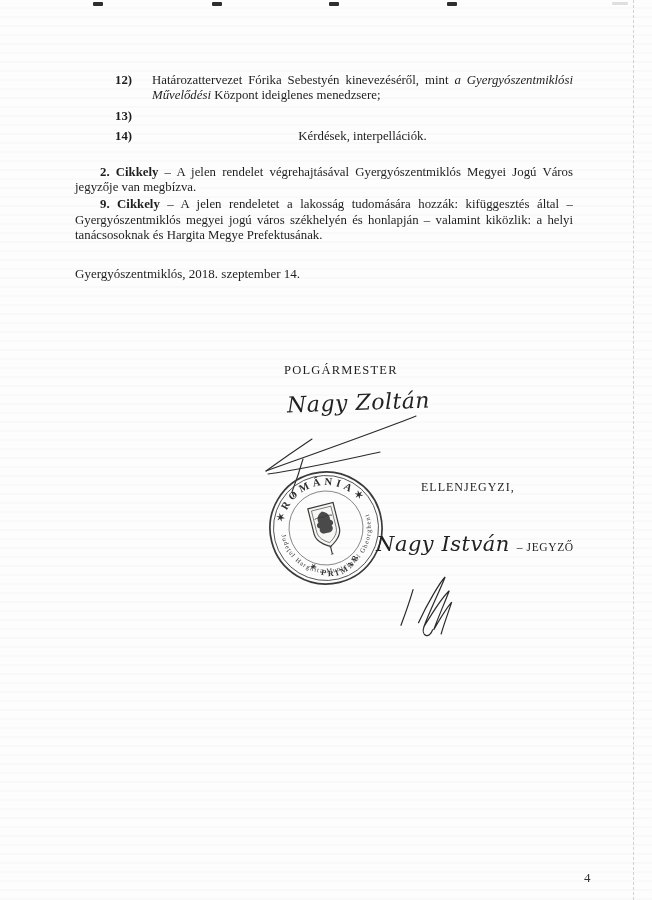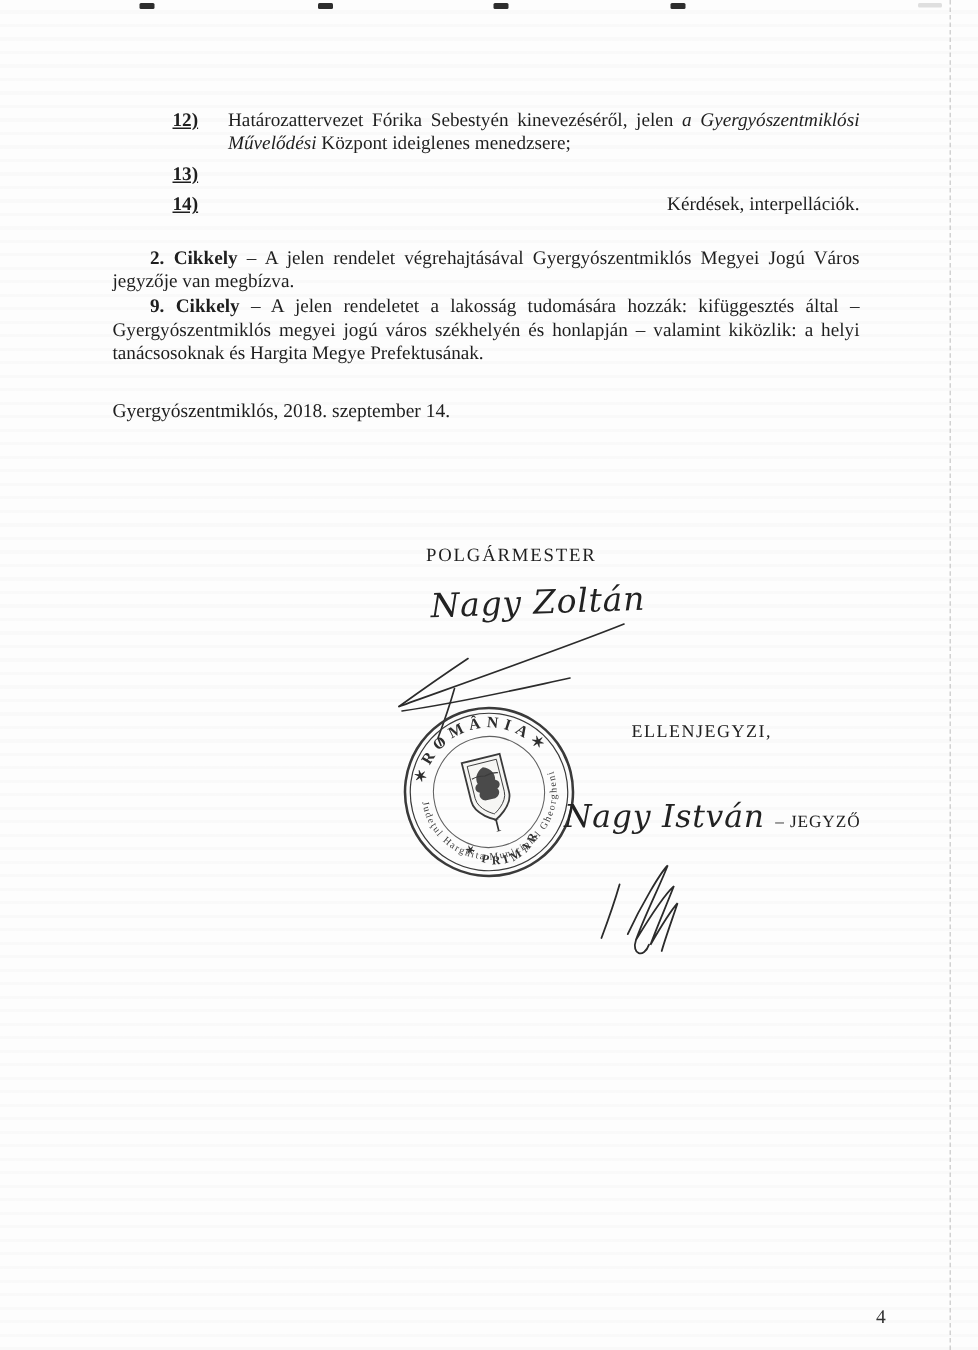--- a/index.html
+++ b/index.html
@@ -16,21 +16,21 @@
   }
   .scan-dash{position:absolute;height:4px;width:10px;background:#2e2e2e;border-radius:1px;}
   .scan-dash.faint{opacity:.14;width:16px;height:3px;}
   .margin-line{position:absolute;left:633px;top:0;height:900px;width:0;
     border-left:1px dashed rgba(140,140,140,.38);}
   .content{
     position:absolute;left:75px;top:73px;width:498px;
     font-size:12.8px;line-height:15.4px;text-align:justify;
   }
   .li{display:flex;margin-bottom:5px;}
-  .li .num{flex:none;width:37px;margin-left:40px;font-weight:bold;text-decoration:underline;}
+  .li .num{flex:none;width:37px;margin-left:40px;font-weight:bold;}
   .li .txt{flex:1;text-align:justify;}
   .par{margin:2px 0 0 0;text-indent:25px;text-align:justify;}
   .par b{font-weight:bold;}
   .dateline{position:absolute;left:75px;top:266px;font-size:13px;}
   .mayor-title{position:absolute;left:284px;top:363px;font-size:12.5px;letter-spacing:1.2px;}
   .script{
     font-family:"DejaVu Serif","Liberation Serif",serif;
     font-style:italic;font-weight:500;letter-spacing:.5px;color:#222;
   }
   .mayor-name{position:absolute;left:287px;top:390px;font-size:22px;transform:rotate(-2deg);}
@@ -51,30 +51,30 @@
   <div class="scan-dash" style="left:212px;top:2px;"></div>
   <div class="scan-dash" style="left:329px;top:2px;"></div>
   <div class="scan-dash" style="left:447px;top:2px;"></div>
   <div class="scan-dash faint" style="left:612px;top:2px;"></div>
   <div class="margin-line"></div>
 
   <div class="content">
 
     <div class="li">
       <span class="num">12)</span>
-      <span class="txt"><span>Határozattervezet Fórika Sebestyén kinevezéséről, jelen </span><i>a Gyergyószentmiklósi Művelődési</i><span> Központ ideiglenes menedzsere;</span></span>
+      <span class="txt"><span>Határozattervezet Fórika Sebestyén kinevezéséről, mint </span><i>a Gyergyószentmiklósi Művelődési</i><span> Központ ideiglenes menedzsere;</span></span>
     </div>
 
     <div class="li">
       <span class="num">13)</span>
     </div>
 
     <div class="li" style="margin-bottom:20px;">
       <span class="num">14)</span>
-      <span class="txt" style="text-align:right;">Kérdések, interpellációk.</span>
+      <span class="txt" style="text-align:center;">Kérdések, interpellációk.</span>
     </div>
 
     <p class="par"><b>2. Cikkely</b><span> – A jelen rendelet végrehajtásával Gyergyószentmiklós Megyei Jogú Város jegyzője van megbízva.</span></p>
 
     <p class="par"><b>9. Cikkely</b><span> – A jelen rendeletet a lakosság tudomására hozzák: kifüggesztés által – Gyergyószentmiklós megyei jogú város székhelyén és honlapján – valamint kiközlik: a helyi tanácsosoknak és Hargita Megye Prefektusának.</span></p>
   </div>
 
   <div class="dateline">Gyergyószentmiklós, 2018. szeptember 14.</div>
 
   <div class="mayor-title">POLGÁRMESTER</div>

